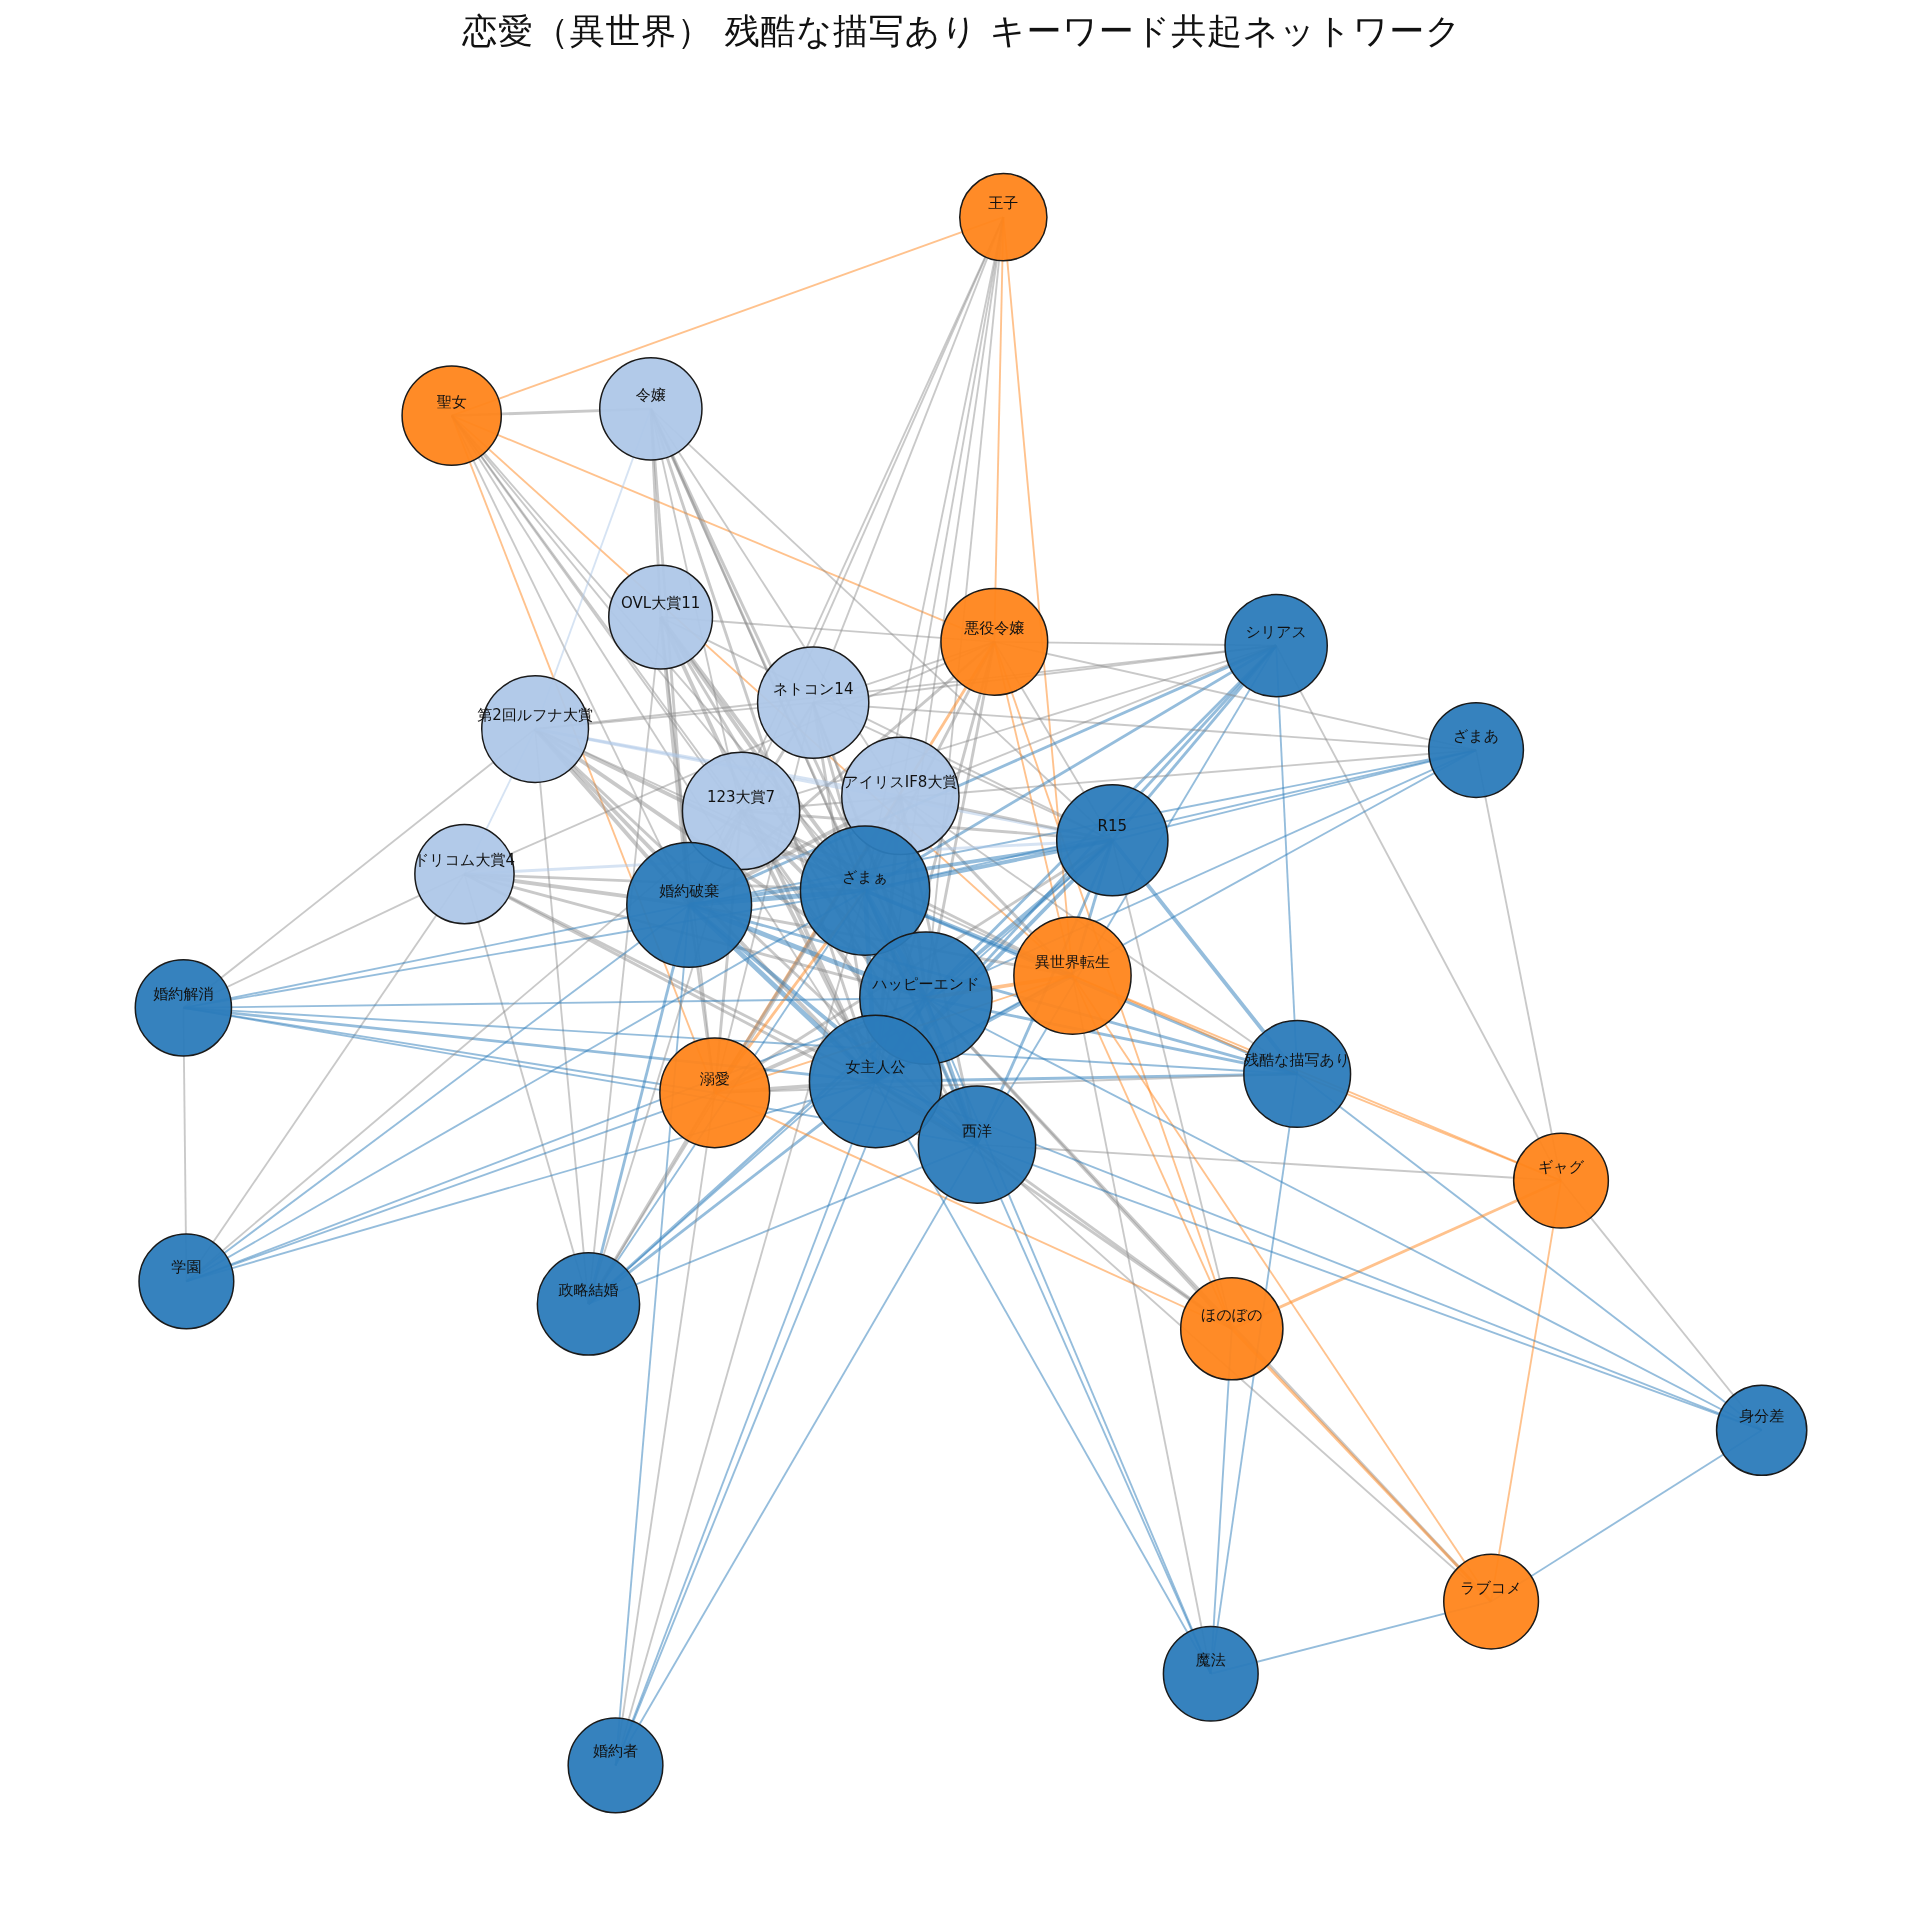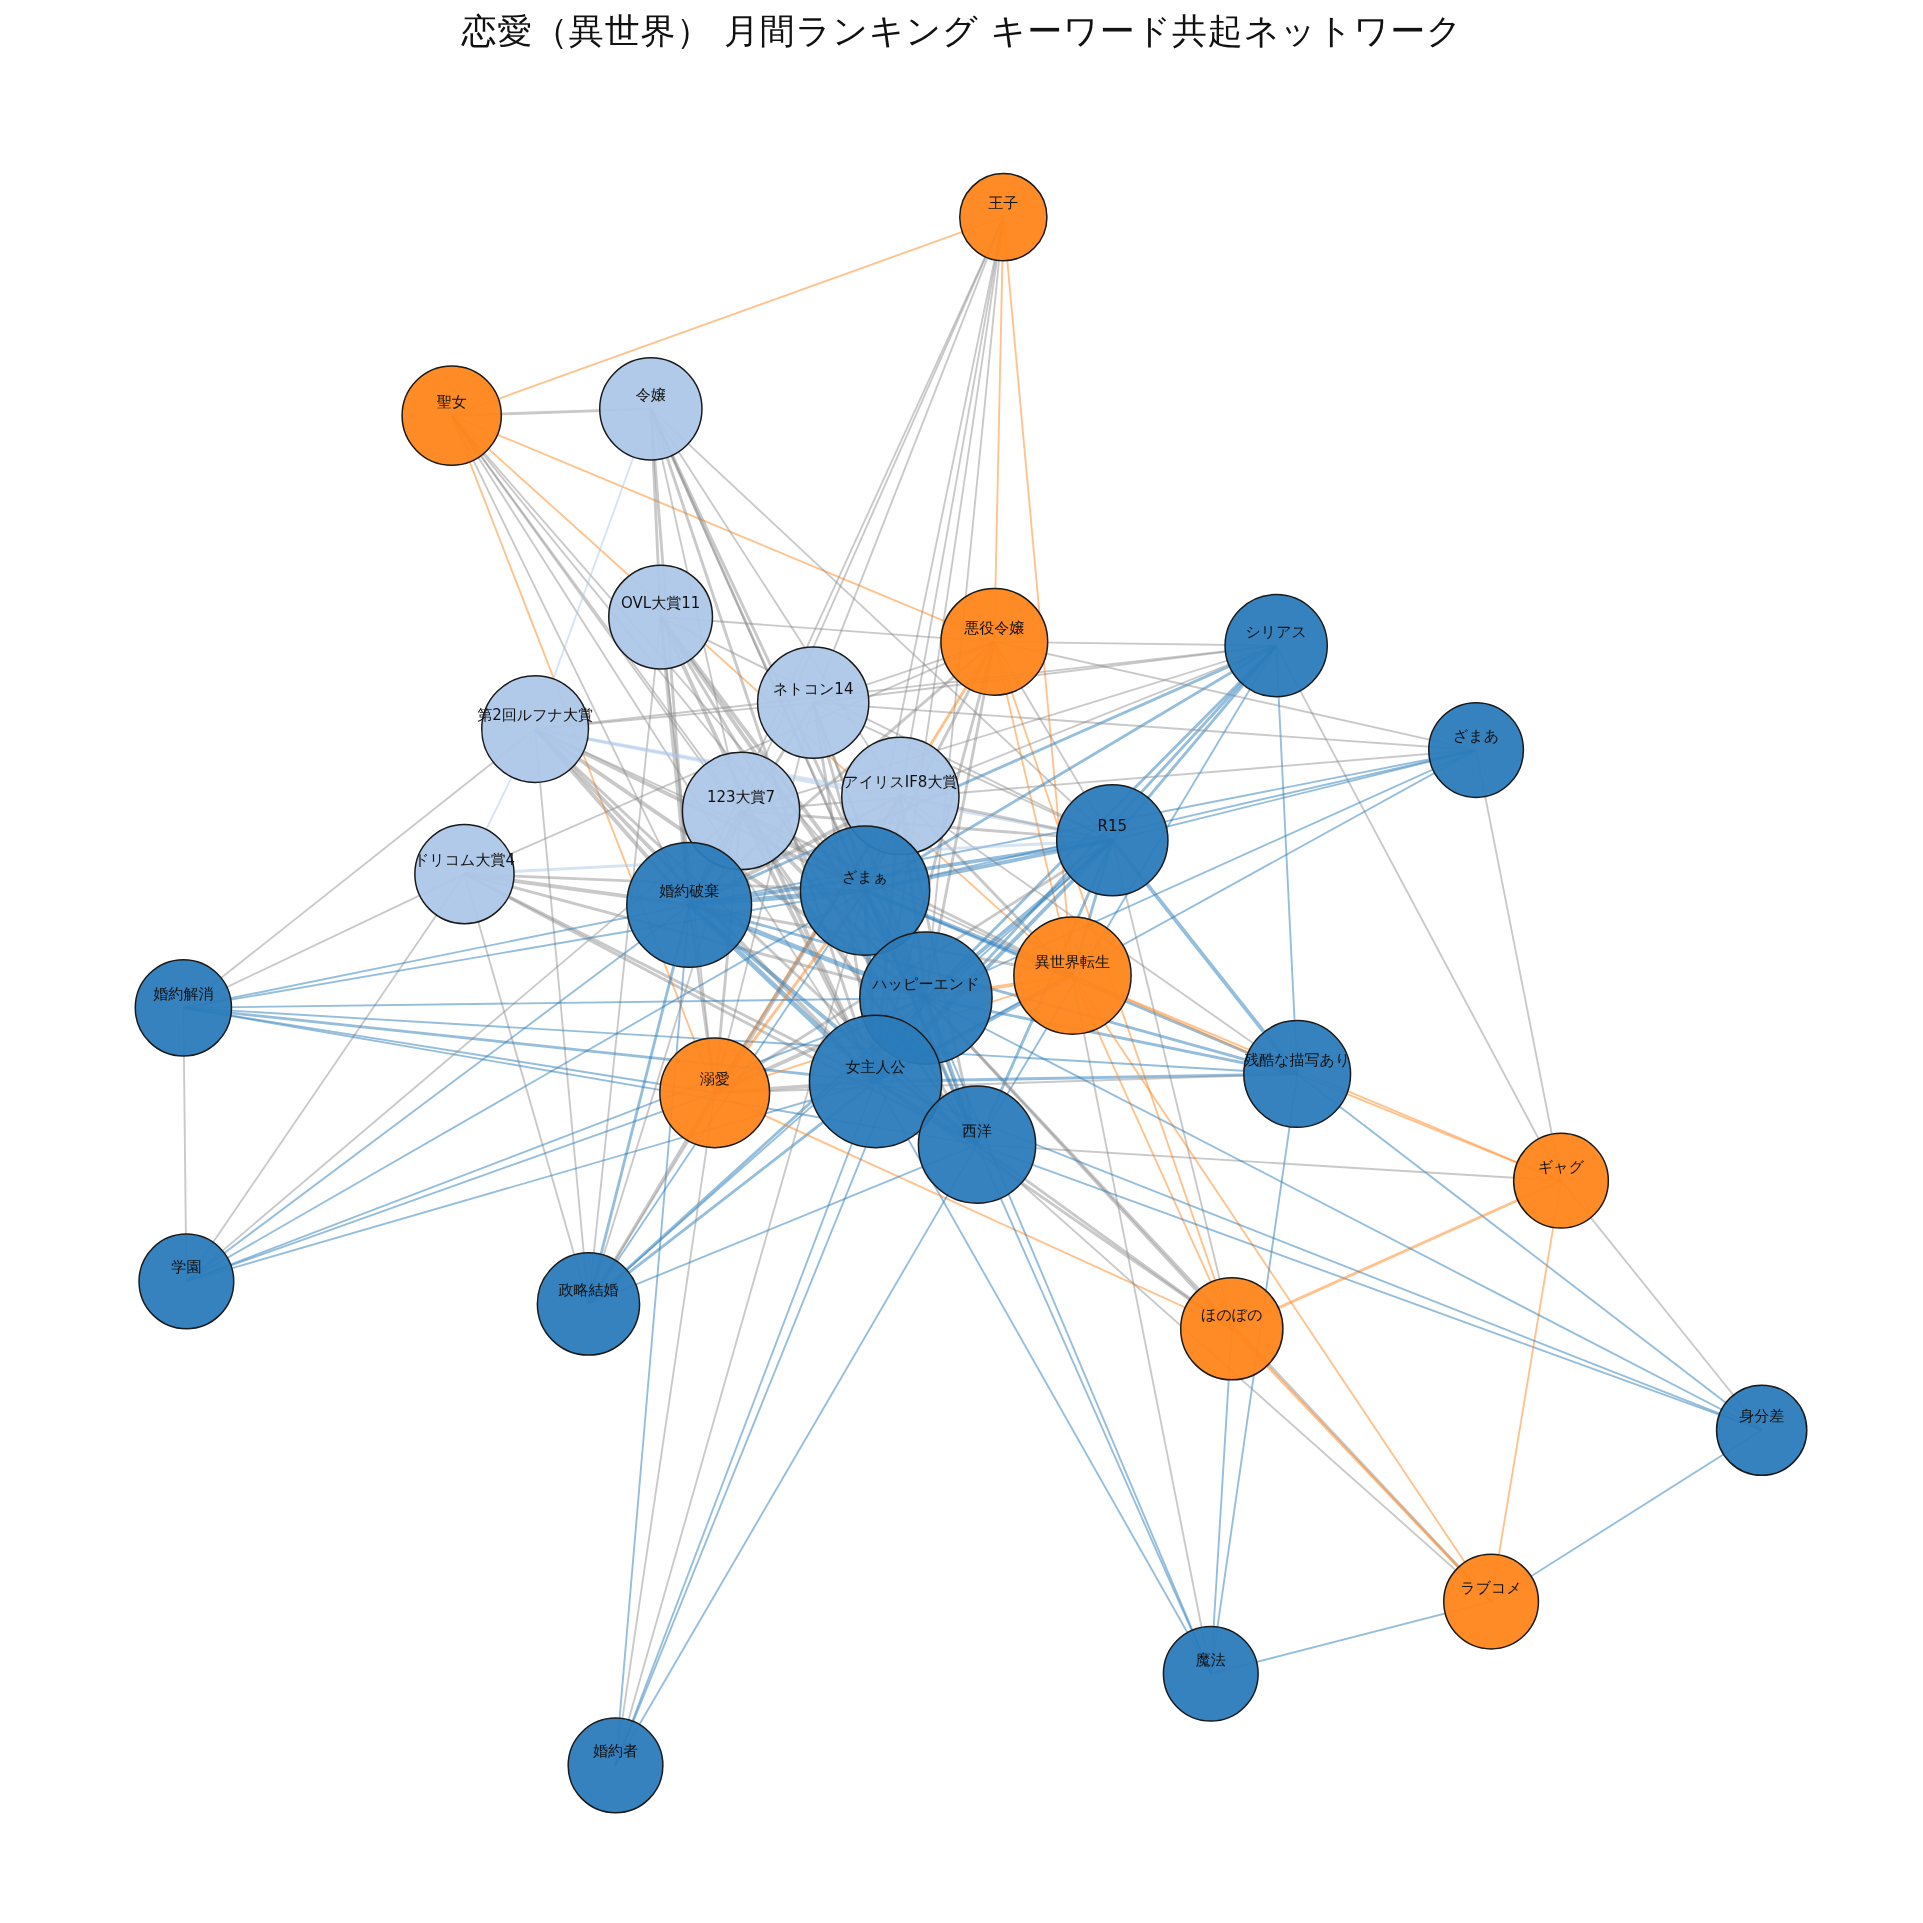--- a/index.html
+++ b/index.html
@@ -4,21 +4,21 @@
 <style>
   html, body { margin:0; padding:0; background:#ffffff; }
   body { width:1924px; height:1924px; position:relative; overflow:hidden; font-family:"DejaVu Sans", sans-serif; }
   #title { position:absolute; top:7.5px; left:0; width:1924px; text-align:center; font-size:35px; color:#111; letter-spacing:0.8px; }
   svg#net { position:absolute; left:0; top:0; }
   .node-label { font-family:"DejaVu Sans", sans-serif; font-size:20px; fill:#111; text-anchor:middle; }
 </style>
 </head>
 <body>
 
-<div id="title">恋愛（異世界） 月間ランキング キーワード共起ネットワーク</div>
+<div id="title">恋愛（異世界） 残酷な描写あり キーワード共起ネットワーク</div>
 
 <svg id="net" width="1924" height="1924" viewBox="0 0 2560 2560" xmlns="http://www.w3.org/2000/svg">
   <g id="edges">
       <line x1="601" y1="553" x2="1335" y2="289" stroke="#ff851b" stroke-width="2.5" stroke-opacity="0.5"></line>
       <line x1="601" y1="553" x2="866" y2="544" stroke="#888888" stroke-width="3.8" stroke-opacity="0.45"></line>
       <line x1="601" y1="553" x2="1323" y2="854" stroke="#ff851b" stroke-width="2.5" stroke-opacity="0.5"></line>
       <line x1="601" y1="553" x2="917" y2="1204" stroke="#888888" stroke-width="2.5" stroke-opacity="0.45"></line>
       <line x1="601" y1="553" x2="1151" y2="1185" stroke="#888888" stroke-width="2.5" stroke-opacity="0.45"></line>
       <line x1="601" y1="553" x2="1232" y2="1328" stroke="#888888" stroke-width="2.5" stroke-opacity="0.45"></line>
       <line x1="601" y1="553" x2="1165" y2="1439" stroke="#888888" stroke-width="2.5" stroke-opacity="0.45"></line>

